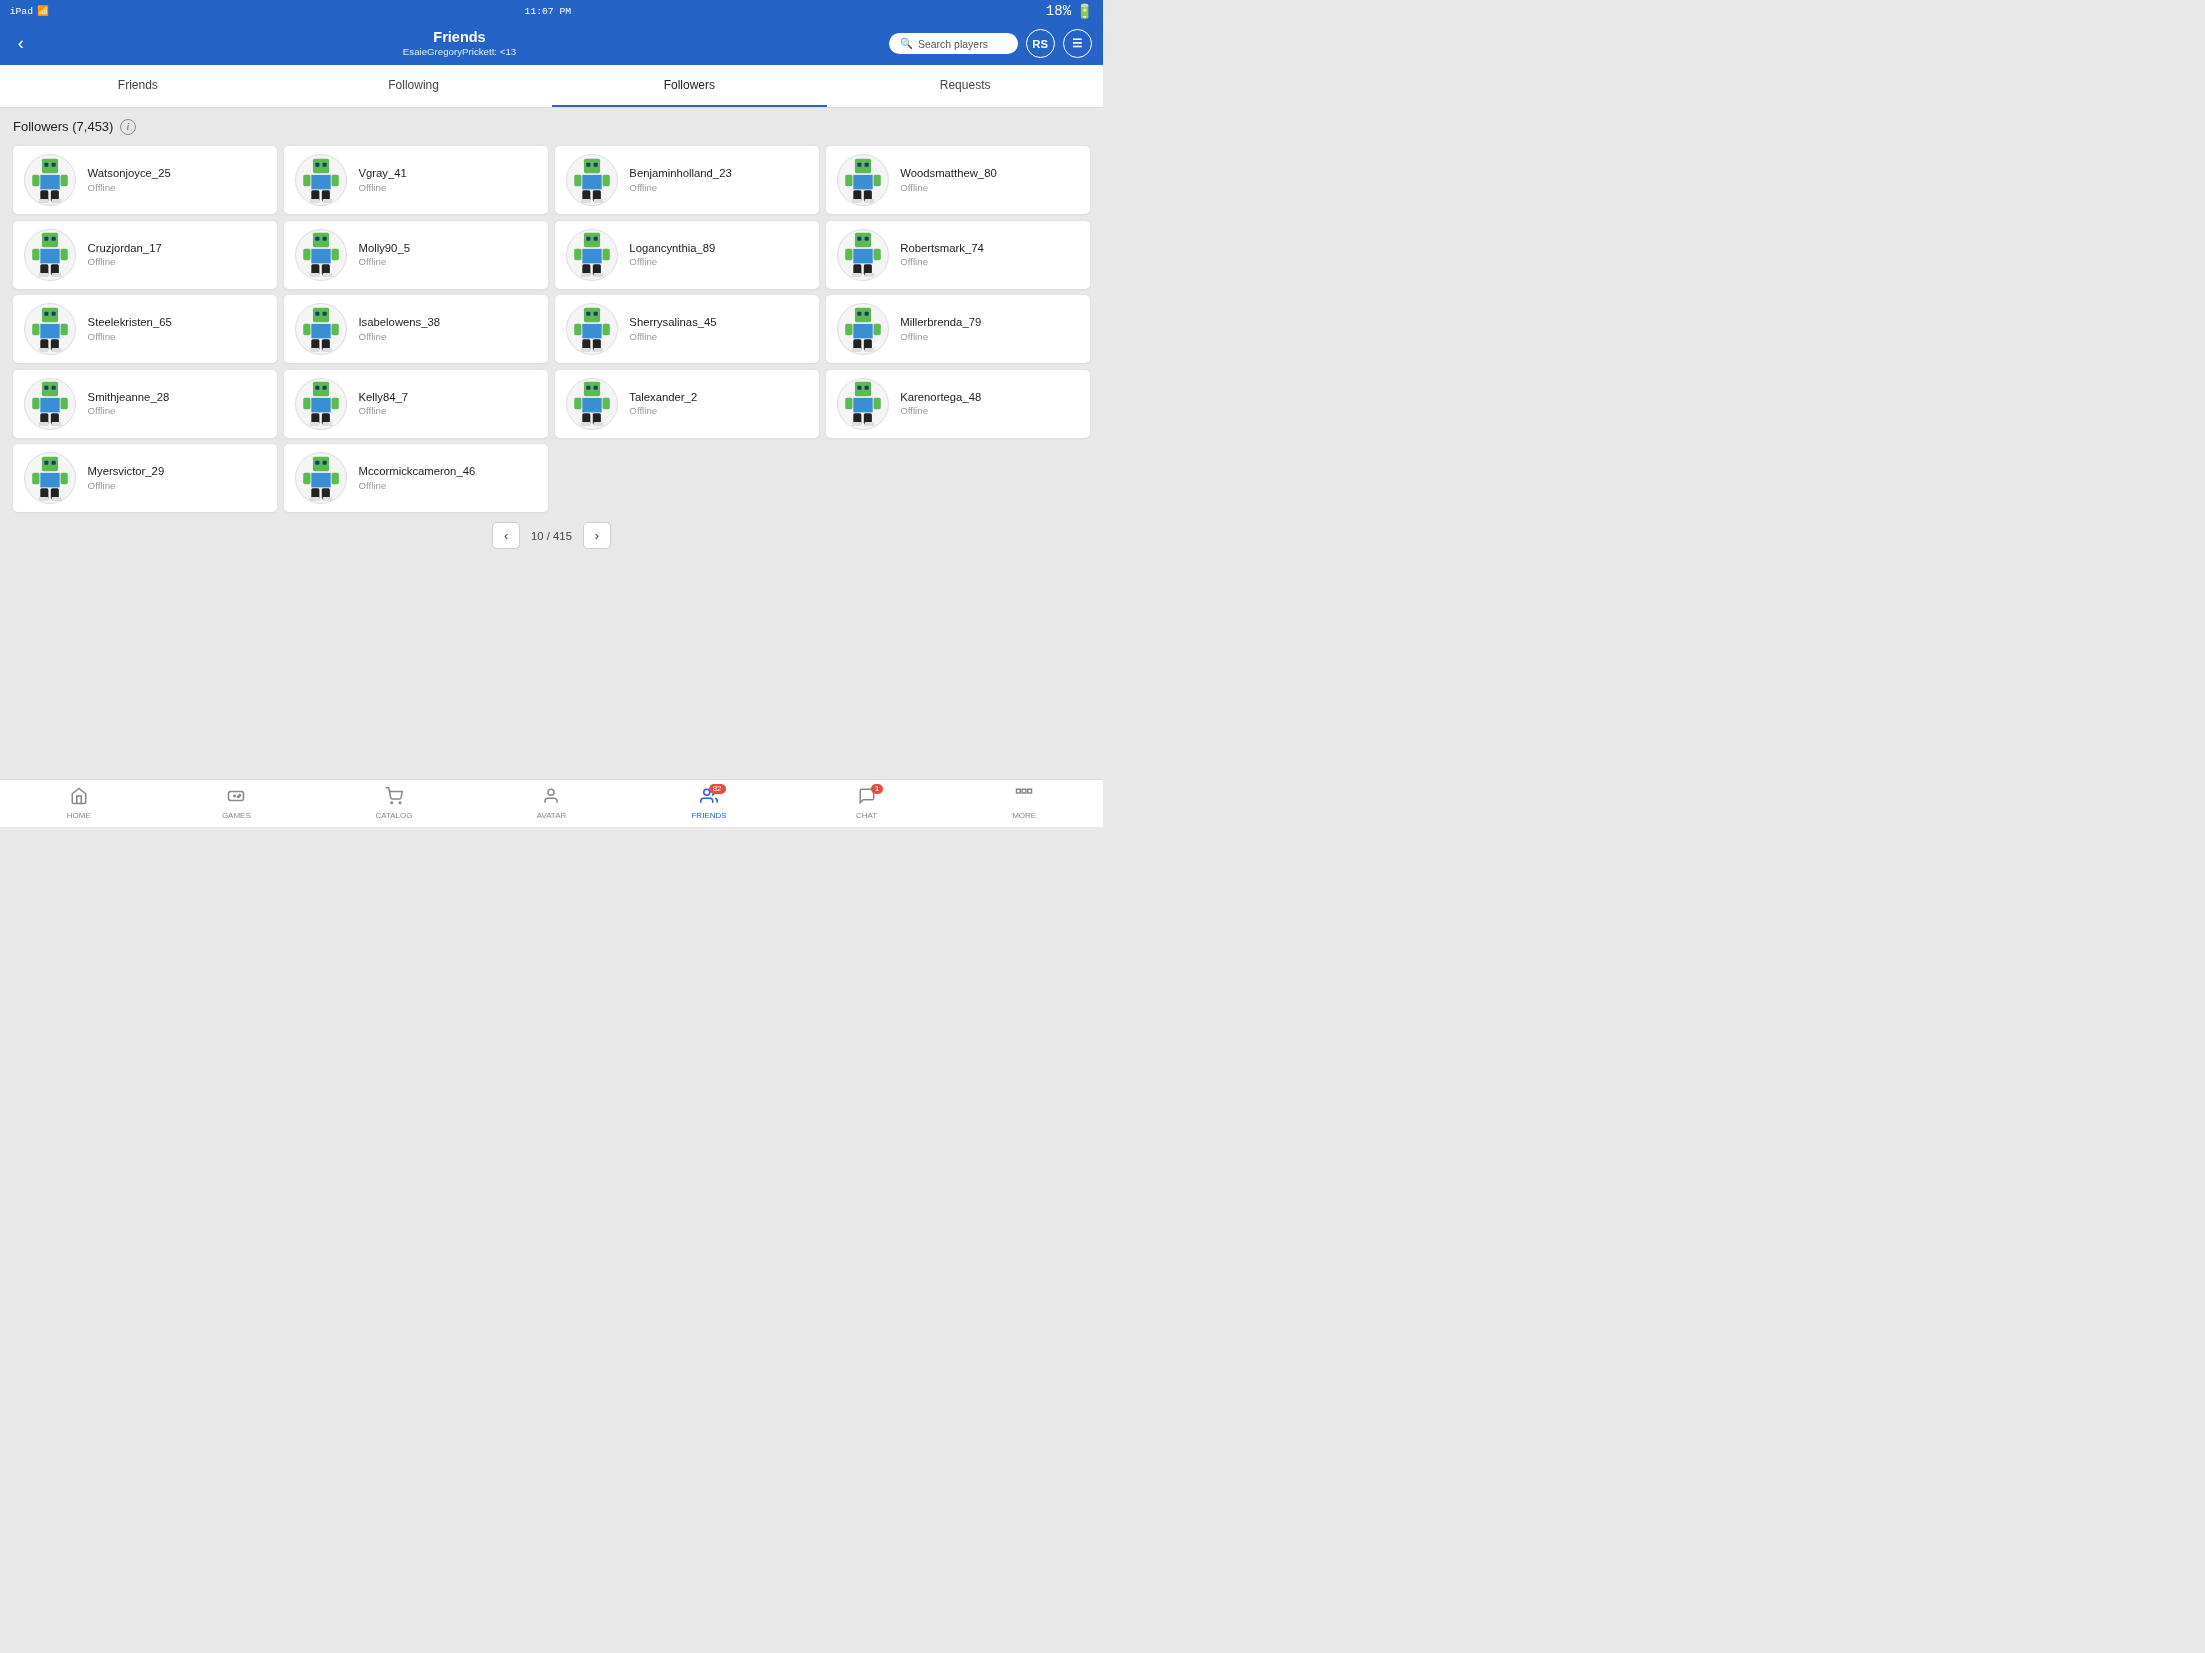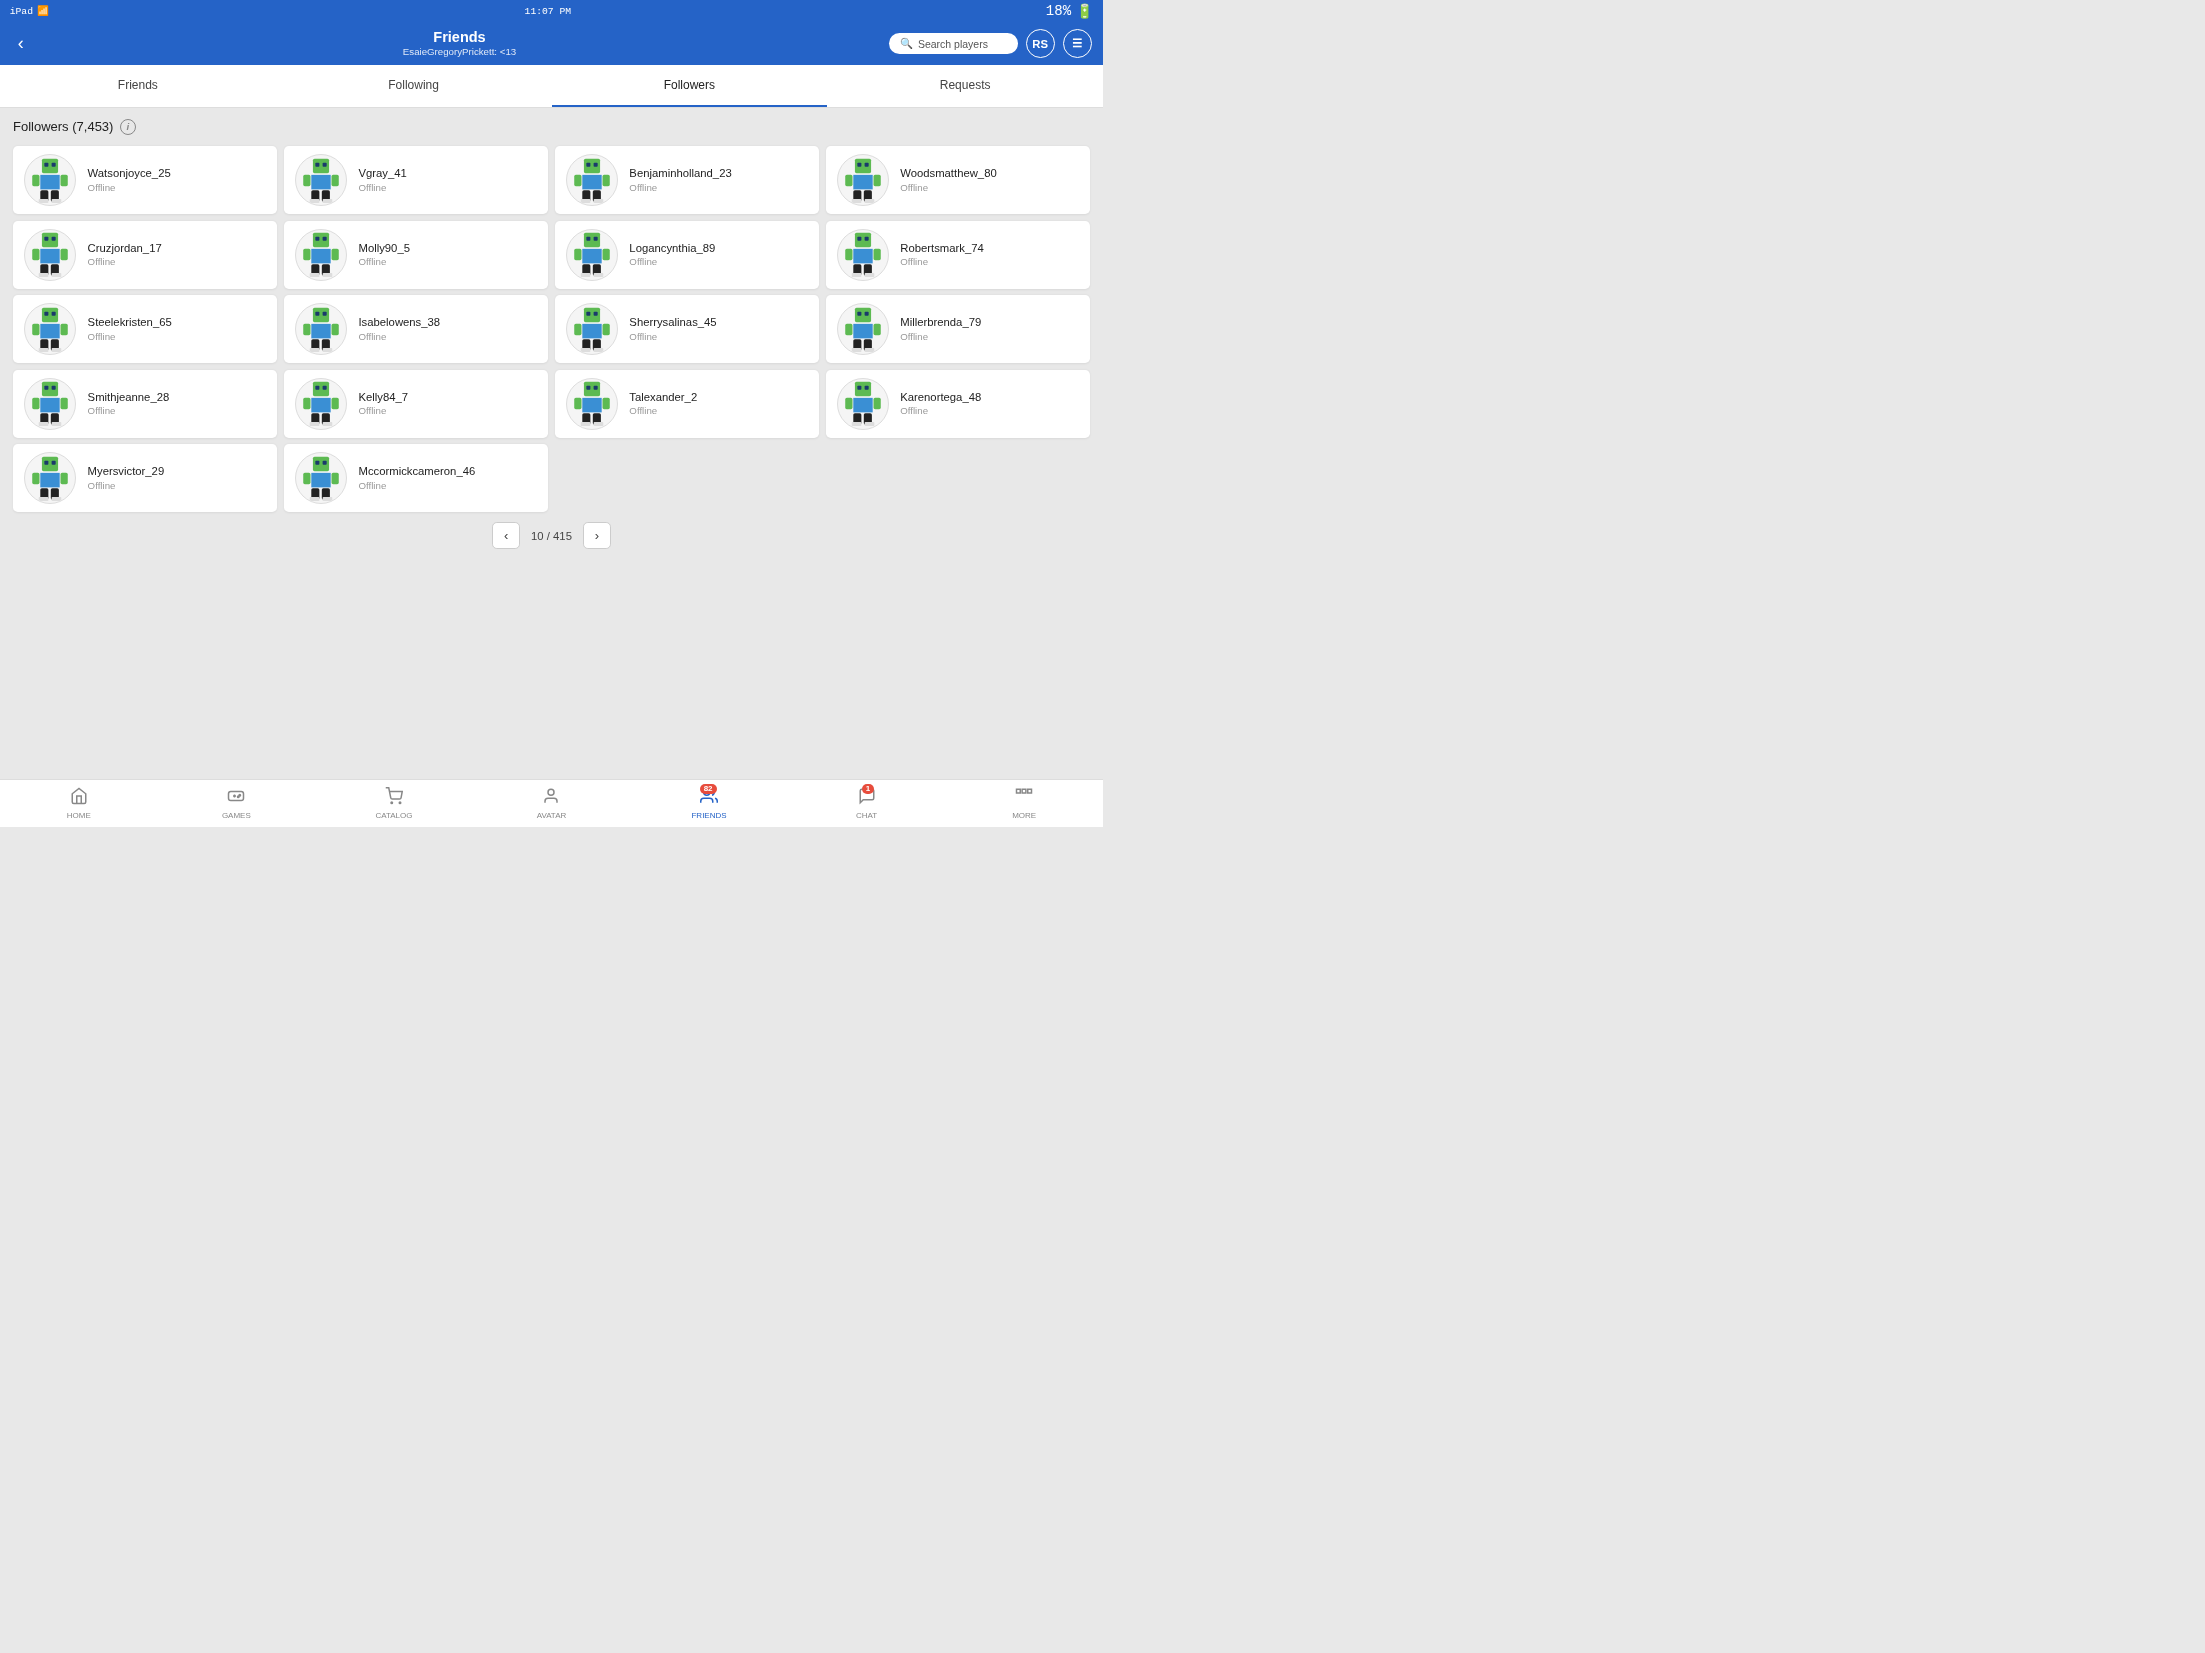--- a/index.html
+++ b/index.html
@@ -212,27 +212,27 @@
     .nav-label {
       font-size: 8px;
       color: #888;
     }
     .nav-label.active { color: #2563c7; }
     .nav-icon { font-size: 16px; color: #888; }
     .nav-icon.active { color: #2563c7; }
     .badge {
       position: absolute;
       top: -3.2px;
-      right: 21px;
+      right: 12px;
       background: #e74c3c;
       color: white;
       border-radius: 8px;
       font-size: 8px;
       padding: 0.8px 4px;
-      font-weight: bold;
+      font-weight: normal;
     }
 
     
     .roblox-char {
       width: 42px;
       height: 47px;
     }
   </style>
 </head>
 <body>

